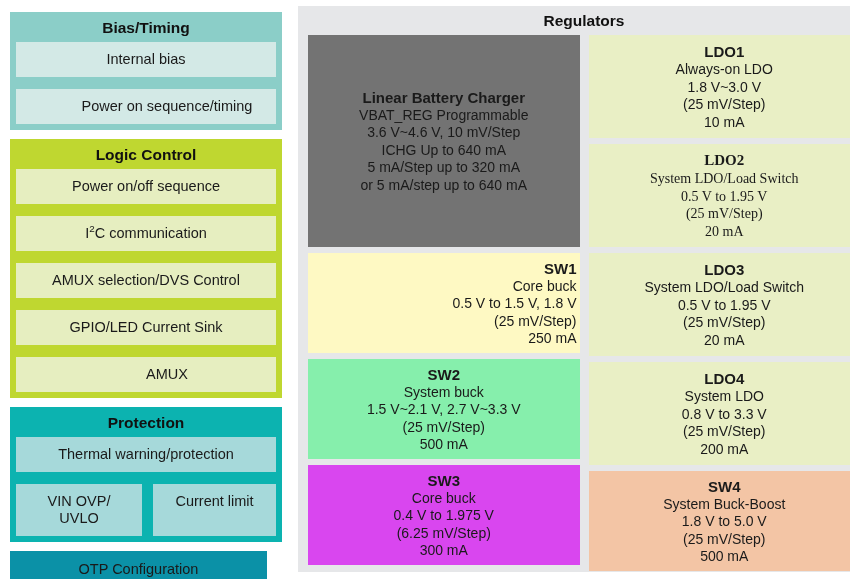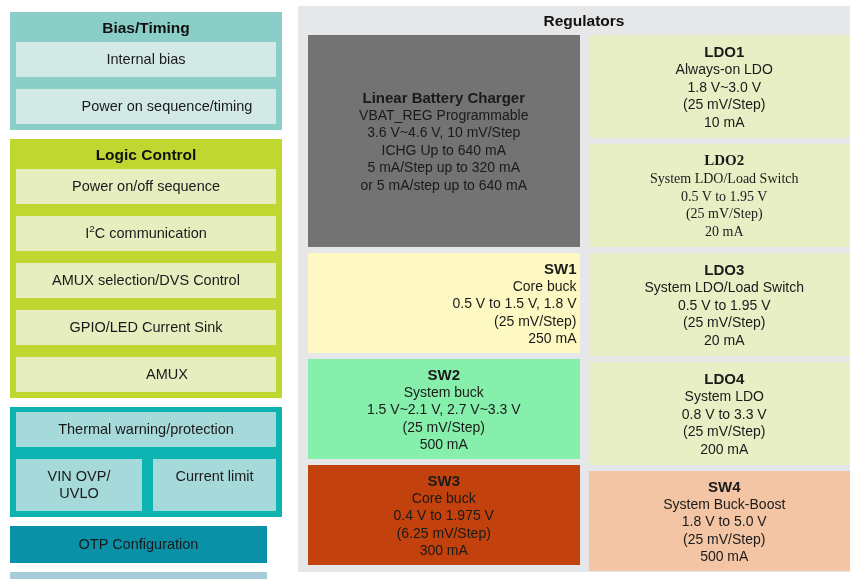--- a/index.html
+++ b/index.html
@@ -138,21 +138,21 @@
     font-weight: bold;
     font-size: 15px;
     line-height: 19px;
   }
   .reg-box .reg-line { display: block; }
 
   
   #box-charger { background: #737373; flex: 0 0 212px; }
   #box-sw1 { background: #fef9c3; flex: 0 0 100px; align-items: flex-end; }
   #box-sw2 { background: #86efac; flex: 0 0 100px; }
-  #box-sw3 { background: #c2410c; flex: 0 0 100px; }
+  #box-sw3 { background: #d946ef; flex: 0 0 100px; }
 
   #box-ldo1 { background: #e9efc5; flex: 0 0 103px; }
   #box-ldo2 { background: #e9efc5; flex: 0 0 103px; font-family: Liberation Serif, serif; }
   #box-ldo3 { background: #e9efc5; flex: 0 0 103px; }
   #box-ldo4 { background: #e9efc5; flex: 0 0 103px; }
   #box-sw4 { background: #f3c5a5; flex: 0 0 100px; }
 
   sup { font-size: 0.68em; vertical-align: super; line-height: 0; }
 </style>
 </head>
@@ -171,20 +171,21 @@
     <div class="group" id="group-logic">
       <div class="group-title">Logic Control</div>
       <div class="subbox">Power on/off sequence</div>
       <div class="subbox">I<sup>2</sup>C communication</div>
       <div class="subbox">AMUX selection/DVS Control</div>
       <div class="subbox">GPIO/LED Current Sink</div>
       <div class="subbox">AMUX</div>
     </div>
 
     <div class="group" id="group-protection">
+      <div class="group-title">Protection</div>
       <div class="subbox">Thermal warning/protection</div>
       <div class="split-row">
         <div class="subbox" id="protect-vin">VIN OVP/<br>UVLO</div>
         <div class="subbox">Current limit</div>
       </div>
     </div>
 
     <div class="bar" id="bar-otp">OTP Configuration</div>
     <div class="bar" id="bar-ntc">NTC</div>
   </div>

